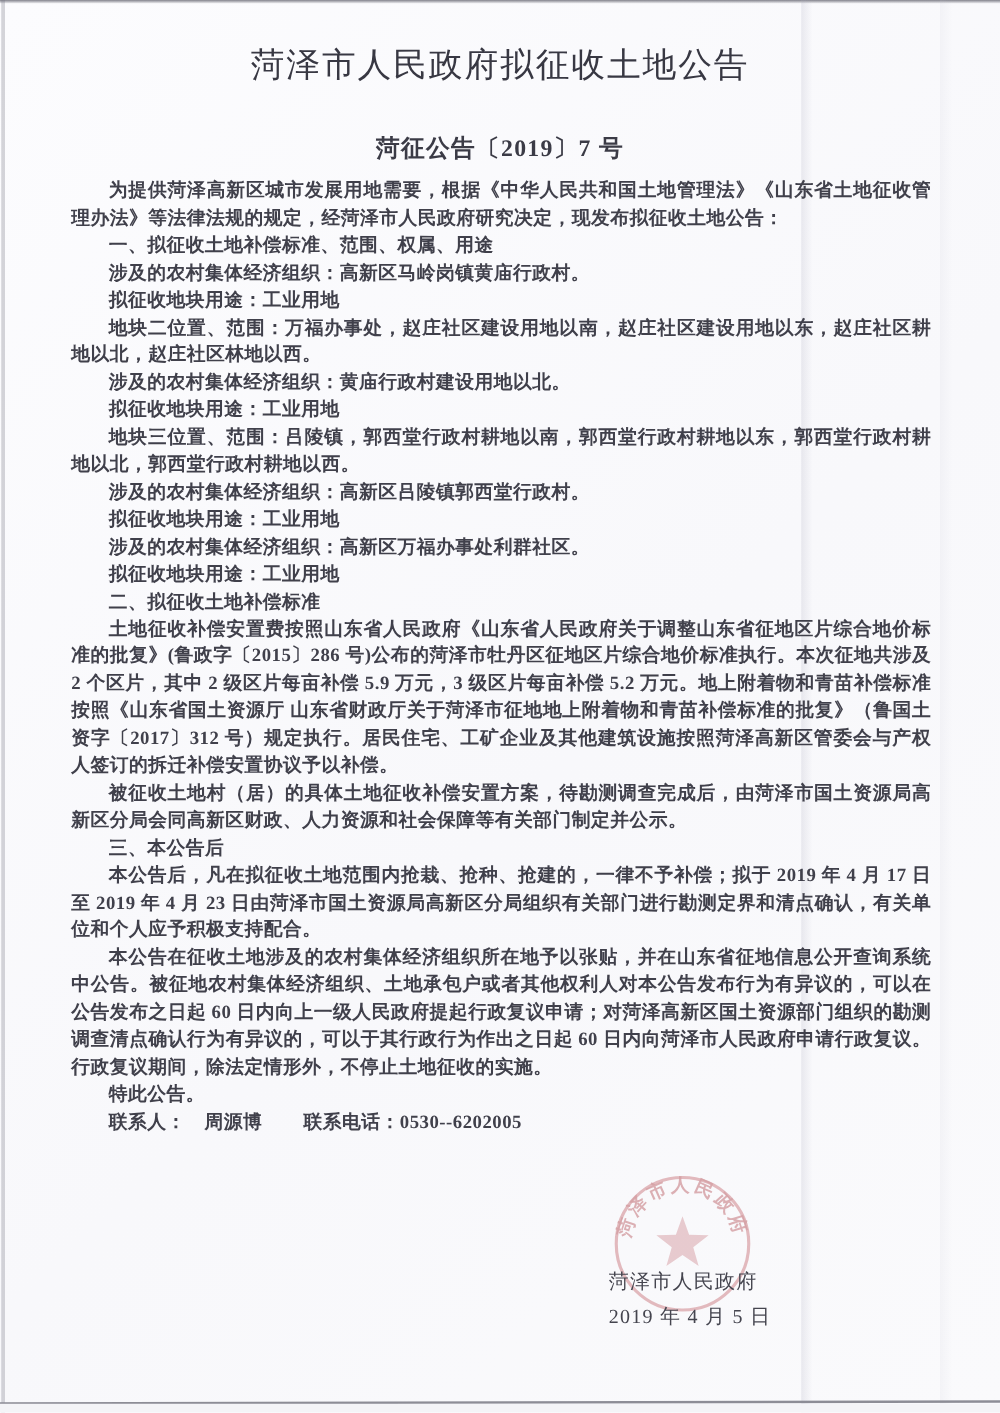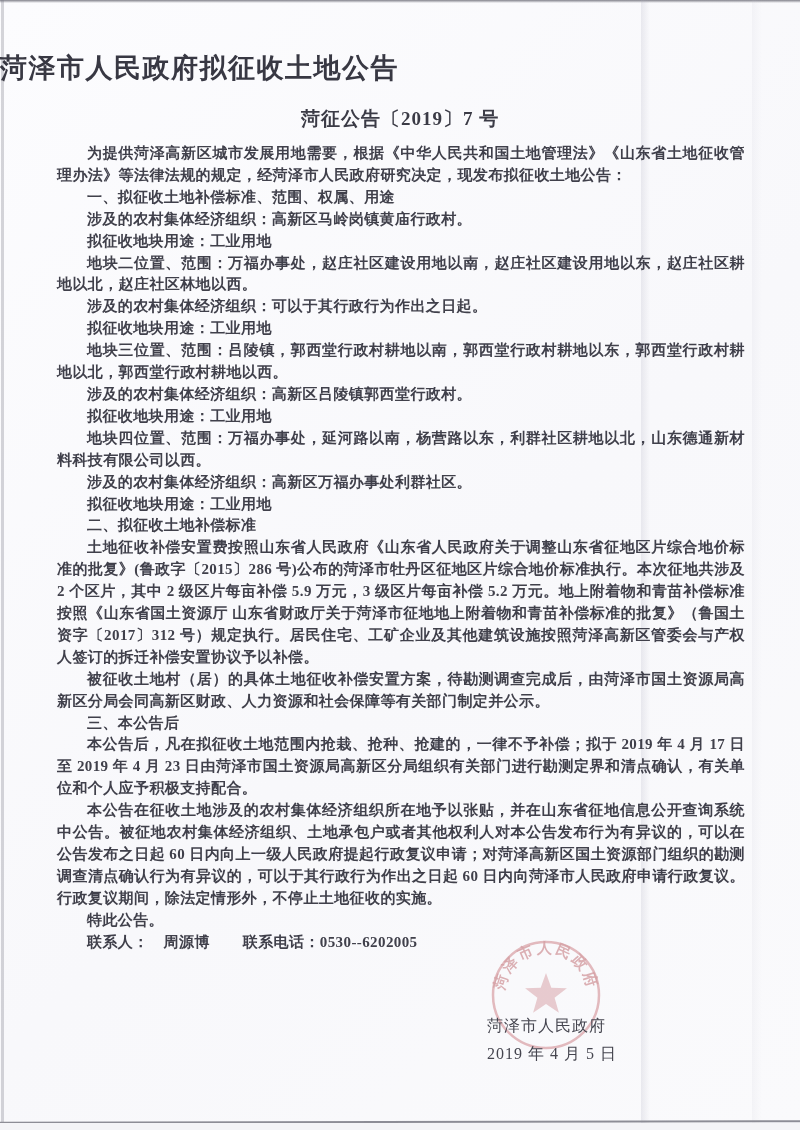--- a/index.html
+++ b/index.html
@@ -40,24 +40,24 @@
     position: absolute; top: 0; left: 641px; width: 9px; height: 100%;
     background: linear-gradient(to right, rgba(170,170,188,0.22), rgba(255,255,255,0));
   }
   .fold-line-right {
     position: absolute; top: 0; left: 752px; width: 10px; height: 100%;
     background: linear-gradient(to right, rgba(190,190,205,0.12), rgba(255,255,255,0));
   }
 
   .doc-title {
     position: absolute;
-    top: 50px; left: 0; width: 100%;
-    text-align: left;
+    top: 34px; left: 0; width: 100%;
+    text-align: center;
     font-size: 27px;
-    font-weight: bold;
+    font-weight: normal;
     letter-spacing: 1.5px;
     color: #383843;
   }
   .doc-number {
     position: absolute;
     top: 106px; left: 0; width: 100%;
     text-align: center;
     font-size: 19px;
     font-weight: bold;
     letter-spacing: 1px;
@@ -111,26 +111,25 @@
 
   <div class="doc-title">菏泽市人民政府拟征收土地公告</div>
   <div class="doc-number">菏征公告〔2019〕7 号</div>
 
   <div class="content">
     <p>为提供菏泽高新区城市发展用地需要，根据《中华人民共和国土地管理法》《山东省土地征收管理办法》等法律法规的规定，经菏泽市人民政府研究决定，现发布拟征收土地公告：</p>
     <p>一、拟征收土地补偿标准、范围、权属、用途</p>
     <p>涉及的农村集体经济组织：高新区马岭岗镇黄庙行政村。</p>
     <p>拟征收地块用途：工业用地</p>
     <p>地块二位置、范围：万福办事处，赵庄社区建设用地以南，赵庄社区建设用地以东，赵庄社区耕地以北，赵庄社区林地以西。</p>
-    <p>涉及的农村集体经济组织：可以于其行政行为作出之日起。</p>
+    <p>涉及的农村集体经济组织：黄庙行政村建设用地以北。</p>
     <p>拟征收地块用途：工业用地</p>
     <p>地块三位置、范围：吕陵镇，郭西堂行政村耕地以南，郭西堂行政村耕地以东，郭西堂行政村耕地以北，郭西堂行政村耕地以西。</p>
     <p>涉及的农村集体经济组织：高新区吕陵镇郭西堂行政村。</p>
     <p>拟征收地块用途：工业用地</p>
-    <p>地块四位置、范围：万福办事处，延河路以南，杨营路以东，利群社区耕地以北，山东德通新材料科技有限公司以西。</p>
     <p>涉及的农村集体经济组织：高新区万福办事处利群社区。</p>
     <p>拟征收地块用途：工业用地</p>
     <p>二、拟征收土地补偿标准</p>
     <p>土地征收补偿安置费按照山东省人民政府《山东省人民政府关于调整山东省征地区片综合地价标准的批复》(鲁政字〔2015〕286 号)公布的菏泽市牡丹区征地区片综合地价标准执行。本次征地共涉及 2 个区片，其中 2 级区片每亩补偿 5.9 万元，3 级区片每亩补偿 5.2 万元。地上附着物和青苗补偿标准按照《山东省国土资源厅 山东省财政厅关于菏泽市征地地上附着物和青苗补偿标准的批复》（鲁国土资字〔2017〕312 号）规定执行。居民住宅、工矿企业及其他建筑设施按照菏泽高新区管委会与产权人签订的拆迁补偿安置协议予以补偿。</p>
     <p>被征收土地村（居）的具体土地征收补偿安置方案，待勘测调查完成后，由菏泽市国土资源局高新区分局会同高新区财政、人力资源和社会保障等有关部门制定并公示。</p>
     <p>三、本公告后</p>
     <p>本公告后，凡在拟征收土地范围内抢栽、抢种、抢建的，一律不予补偿；拟于 2019 年 4 月 17 日至 2019 年 4 月 23 日由菏泽市国土资源局高新区分局组织有关部门进行勘测定界和清点确认，有关单位和个人应予积极支持配合。</p>
     <p>本公告在征收土地涉及的农村集体经济组织所在地予以张贴，并在山东省征地信息公开查询系统中公告。被征地农村集体经济组织、土地承包户或者其他权利人对本公告发布行为有异议的，可以在公告发布之日起 60 日内向上一级人民政府提起行政复议申请；对菏泽高新区国土资源部门组织的勘测调查清点确认行为有异议的，可以于其行政行为作出之日起 60 日内向菏泽市人民政府申请行政复议。行政复议期间，除法定情形外，不停止土地征收的实施。</p>
     <p>特此公告。</p>
     <p class="contact-line"><span>联系人：</span><span class="gap-name">周源博</span><span class="gap-phone">联系电话：</span><span>0530--6202005</span></p>

